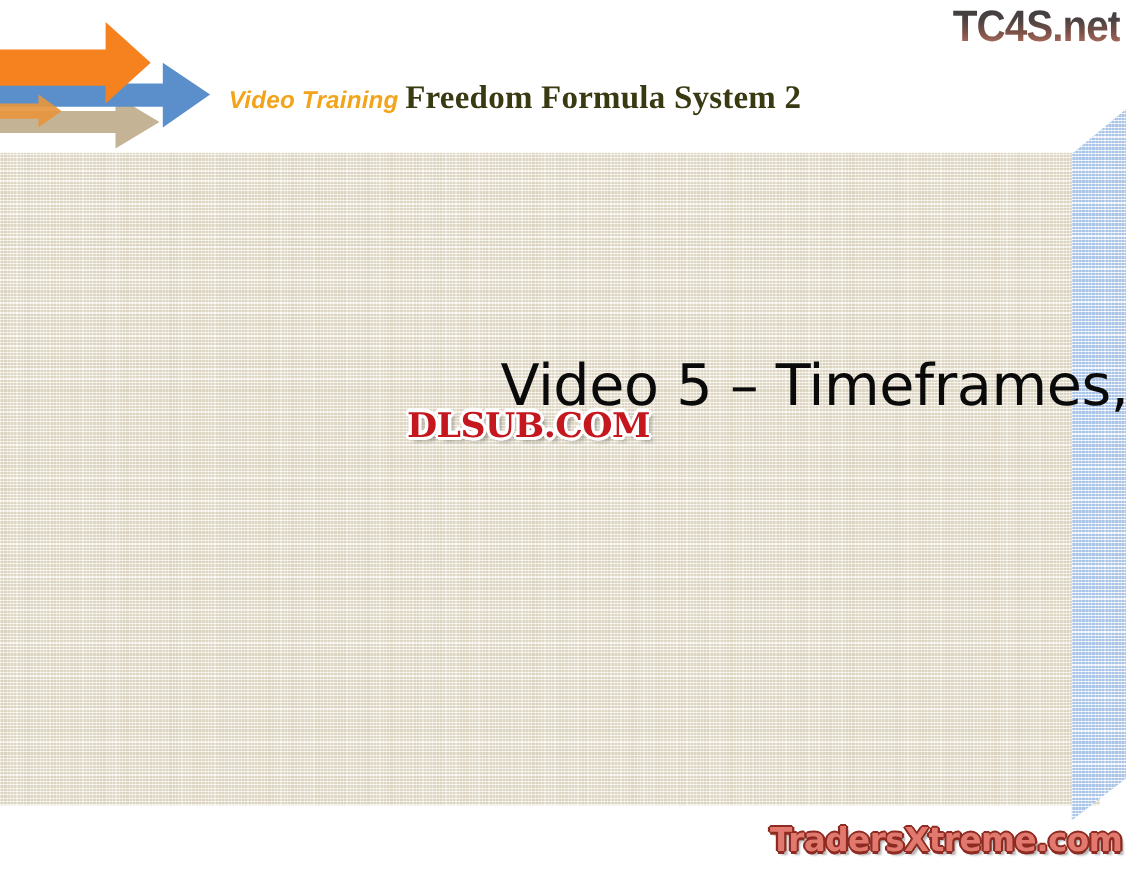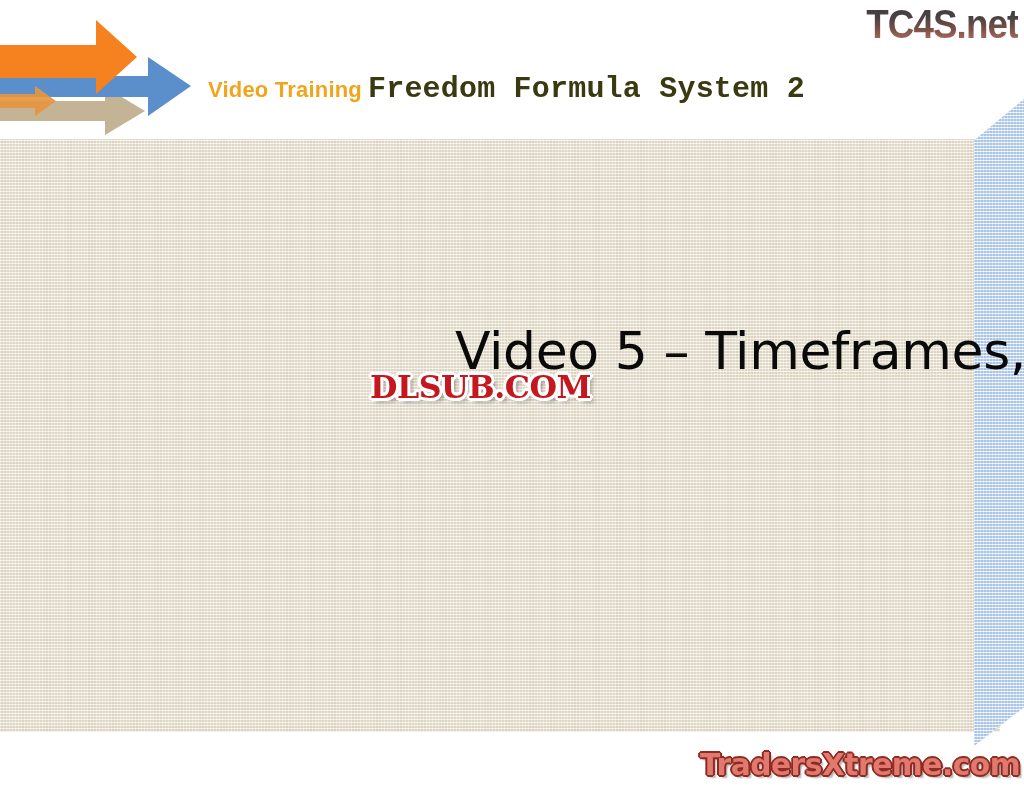--- a/index.html
+++ b/index.html
@@ -46,27 +46,28 @@
   
   .header-title {
     position: absolute;
     left: 208px;
     top: 74px;
     white-space: nowrap;
     line-height: 1;
   }
   .header-title .ht-sub {
     font-family: "Liberation Sans", sans-serif;
+    font-style: italic;
     font-weight: bold;
     font-size: 22px;
     color: #F2A41C;
     letter-spacing: 0.2px;
   }
   .header-title .ht-main {
-    font-family: Liberation Mono, monospace;
+    font-family: Liberation Serif, serif;
     font-weight: bold;
     font-size: 30px;
     color: #3A3A12;
     letter-spacing: 0.2px;
     margin-left: 6px;
   }
 
   
   .brand-logo {
     position: absolute;

